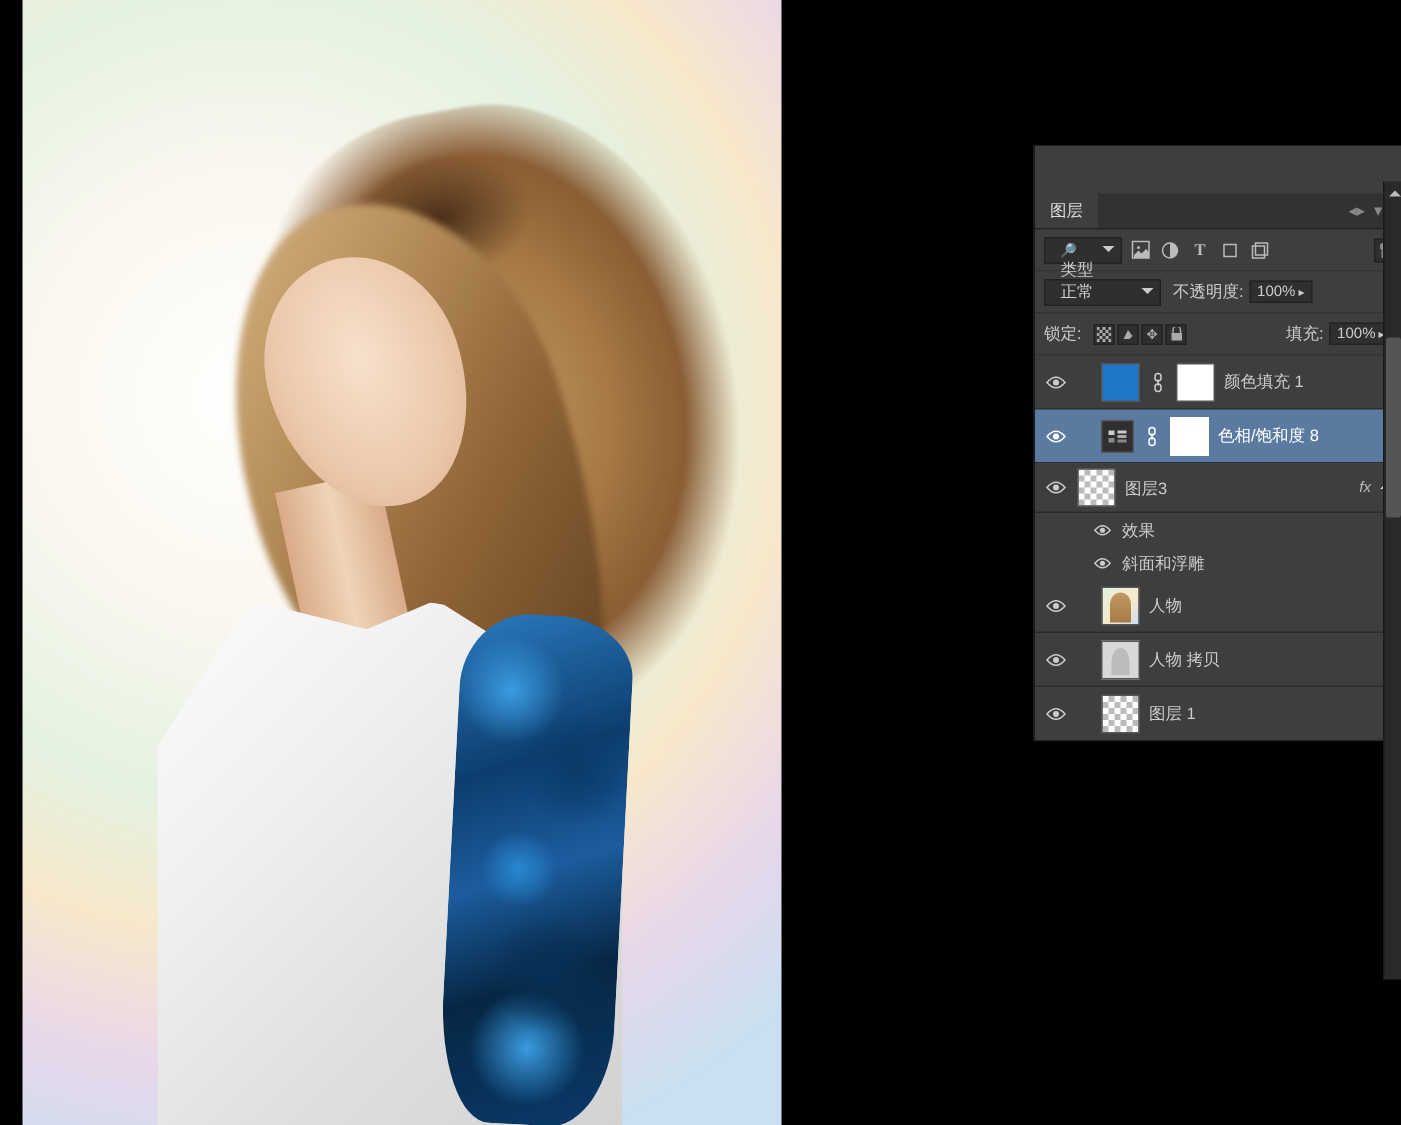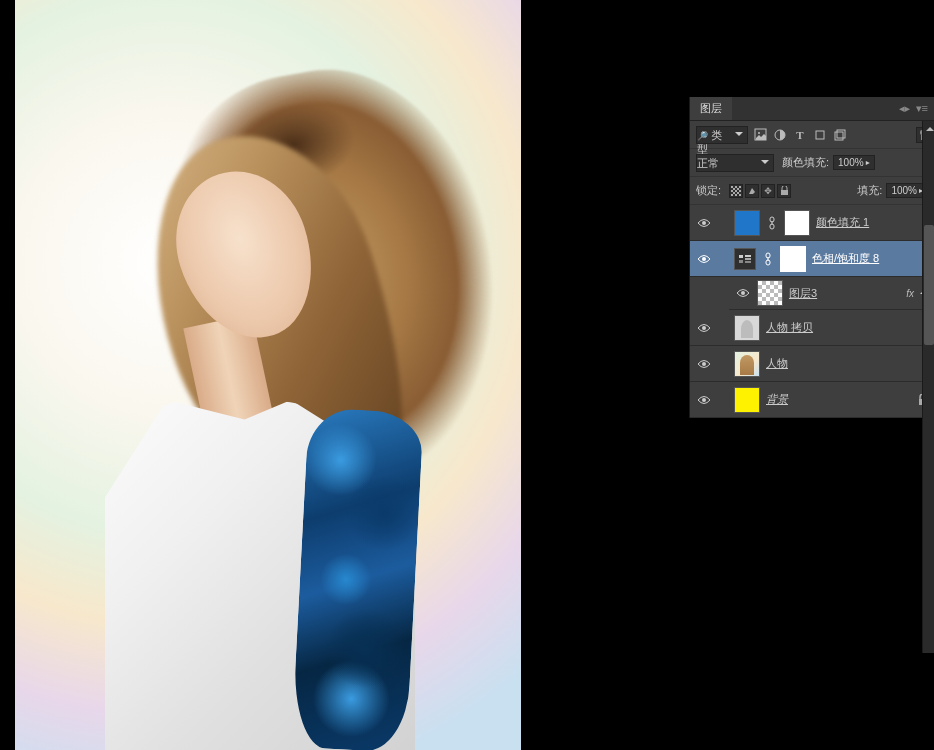--- a/index.html
+++ b/index.html
@@ -89,20 +89,21 @@
     width: 245px;
     background: #3e3e3e;
     border-left: 1px solid #1a1a1a;
   }
   .panel-tabs {
     height: 24px;
     background: #323232;
     display: flex;
     align-items: center;
     border-bottom: 1px solid #222;
+    margin-top: 32px;
   }
   .panel-tab {
     padding: 4px 10px;
     background: #3e3e3e;
     color: #ddd;
     font-size: 11px;
   }
   .panel-tab-icons {
     margin-left: auto;
     display: flex;
@@ -115,21 +116,21 @@
     display: flex;
     align-items: center;
     padding: 0 6px;
     gap: 4px;
     background: #3e3e3e;
     border-bottom: 1px solid #333;
   }
   .dropdown {
     background: #2f2f2f;
     border: 1px solid #222;
-    padding: 2px 18px 2px 0;
+    padding: 2px 18px 2px 10px;
     color: #ccc;
     position: relative;
     font-size: 11px;
     height: 18px;
     line-height: 13px;
   }
   .dropdown::after {
     content: '';
     position: absolute;
     right: 4px; top: 5px;
@@ -250,21 +251,20 @@
     display: flex;
     align-items: center;
     justify-content: center;
     font-size: 9px;
   }
   .layer-name {
     flex: 1;
     font-size: 11px;
     white-space: nowrap;
     overflow: hidden;
-    text-decoration: underline;
   }
   .row-icon {
     display:flex; align-items:center; justify-content:center;
     width:22px; height:22px;
     background:#2f2f2f; border:1px solid #555;
     font-size:10px; color:#ccc;
   }
   .sub-effect {
     display: flex;
     align-items: center;
@@ -358,21 +358,21 @@
     <div class="mini-icon" style="background:#2f2f2f;border:1px solid #222;width:12px;height:16px;">
       <svg width="8" height="12" viewBox="0 0 8 12">
           <rect x="2" y="1" width="4" height="5" rx="2" fill="#888"></rect>
           <rect x="3" y="6" width="2" height="5" fill="#888"></rect>
         </svg>
     </div>
   </div>
 
   <div class="row">
     <div class="dropdown" style="width:78px;">正常</div>
-    <span style="margin-left:4px;">颜色填充:</span>
+    <span style="margin-left:4px;">不透明度:</span>
     <div class="pct-box">100%</div>
   </div>
 
   <div class="row">
     <span>锁定:</span>
     <div class="lock-icons">
       <div class="sq">
         <svg width="10" height="10" viewBox="0 0 10 10">
             <rect width="10" height="10" fill="url(#c)"></rect>
             <defs>
@@ -445,32 +445,62 @@
             <rect x="2" y="1" width="4" height="5" rx="2" fill="none" stroke="#fff"></rect>
             <rect x="2" y="8" width="4" height="5" rx="2" fill="none" stroke="#fff"></rect>
             <line x1="4" y1="5" x2="4" y2="9" stroke="#fff"></line>
           </svg>
       </div>
       <div class="thumb mask" style="border:2px solid #fff;"></div>
       <span class="layer-name">色相/饱和度 8</span>
     </div>
 
 
-    <div class="layer" style="min-height:32px;margin-left:39px;">
+    <div class="layer" style="min-height:32px;">
       <div class="eye">
         <svg width="14" height="10" viewBox="0 0 14 10">
             <path d="M1 5 Q7 -2 13 5 Q7 12 1 5 Z" fill="none" stroke="#ccc"></path>
             <circle cx="7" cy="5" r="2" fill="#ccc"></circle>
           </svg>
       </div>
       <div class="thumb trans"></div>
       <span class="layer-name">图层3</span>
       <span class="fx">fx</span>
       <div class="tri" style="border-top:none;border-bottom-color:#ccc;margin-bottom:3px;margin-top:0;"></div>
     </div>
+    <div class="sub-effect">
+      <div class="eye">
+        <svg width="12" height="9" viewBox="0 0 14 10">
+            <path d="M1 5 Q7 -2 13 5 Q7 12 1 5 Z" fill="none" stroke="#ccc"></path>
+            <circle cx="7" cy="5" r="2" fill="#ccc"></circle>
+          </svg>
+      </div>
+      <span>效果</span>
+    </div>
+    <div class="sub-effect">
+      <div class="eye">
+        <svg width="12" height="9" viewBox="0 0 14 10">
+            <path d="M1 5 Q7 -2 13 5 Q7 12 1 5 Z" fill="none" stroke="#ccc"></path>
+            <circle cx="7" cy="5" r="2" fill="#ccc"></circle>
+          </svg>
+      </div>
+      <span>斜面和浮雕</span>
+    </div>
+
+    <div class="layer">
+      <div class="eye">
+        <svg width="14" height="10" viewBox="0 0 14 10">
+            <path d="M1 5 Q7 -2 13 5 Q7 12 1 5 Z" fill="none" stroke="#ccc"></path>
+            <circle cx="7" cy="5" r="2" fill="#ccc"></circle>
+          </svg>
+      </div>
+      <div class="indent"></div>
+      <div class="thumb img1"></div>
+      <span class="layer-name">人物</span>
+    </div>
 
     <div class="layer">
       <div class="eye">
         <svg width="14" height="10" viewBox="0 0 14 10">
             <path d="M1 5 Q7 -2 13 5 Q7 12 1 5 Z" fill="none" stroke="#ccc"></path>
             <circle cx="7" cy="5" r="2" fill="#ccc"></circle>
           </svg>
       </div>
       <div class="indent"></div>
       <div class="thumb faint"></div>
@@ -478,43 +508,25 @@
     </div>
 
     <div class="layer">
       <div class="eye">
         <svg width="14" height="10" viewBox="0 0 14 10">
             <path d="M1 5 Q7 -2 13 5 Q7 12 1 5 Z" fill="none" stroke="#ccc"></path>
             <circle cx="7" cy="5" r="2" fill="#ccc"></circle>
           </svg>
       </div>
       <div class="indent"></div>
-      <div class="thumb img1"></div>
-      <span class="layer-name">人物</span>
-    </div>
-
-
-
-    <div class="layer">
-      <div class="eye">
-        <svg width="14" height="10" viewBox="0 0 14 10">
-            <path d="M1 5 Q7 -2 13 5 Q7 12 1 5 Z" fill="none" stroke="#ccc"></path>
-            <circle cx="7" cy="5" r="2" fill="#ccc"></circle>
-          </svg>
-      </div>
-      <div class="indent"></div>
-      <div class="thumb yellow"></div>
-      <span class="layer-name" style="font-style:italic;">背景</span>
-      <span class="lock">
-        <svg width="10" height="12" viewBox="0 0 10 12">
-            <rect x="1" y="5" width="8" height="6" fill="#aaa"></rect>
-            <path d="M2 5 V3 A3 3 0 0 1 8 3 V5" fill="none" stroke="#aaa" stroke-width="1.5"></path>
-          </svg>
-      </span>
-    </div>
+      <div class="thumb trans"></div>
+      <span class="layer-name">图层 1</span>
+    </div>
+
+
 
   </div>
 
   <div class="scrollbar">
     <div class="arrow-down" style="border-top:none;border-bottom-color:#bbb;position:absolute;top:3px;left:0;"></div>
     <div class="scroll-thumb"></div>
   </div>
 
 </div>
 

